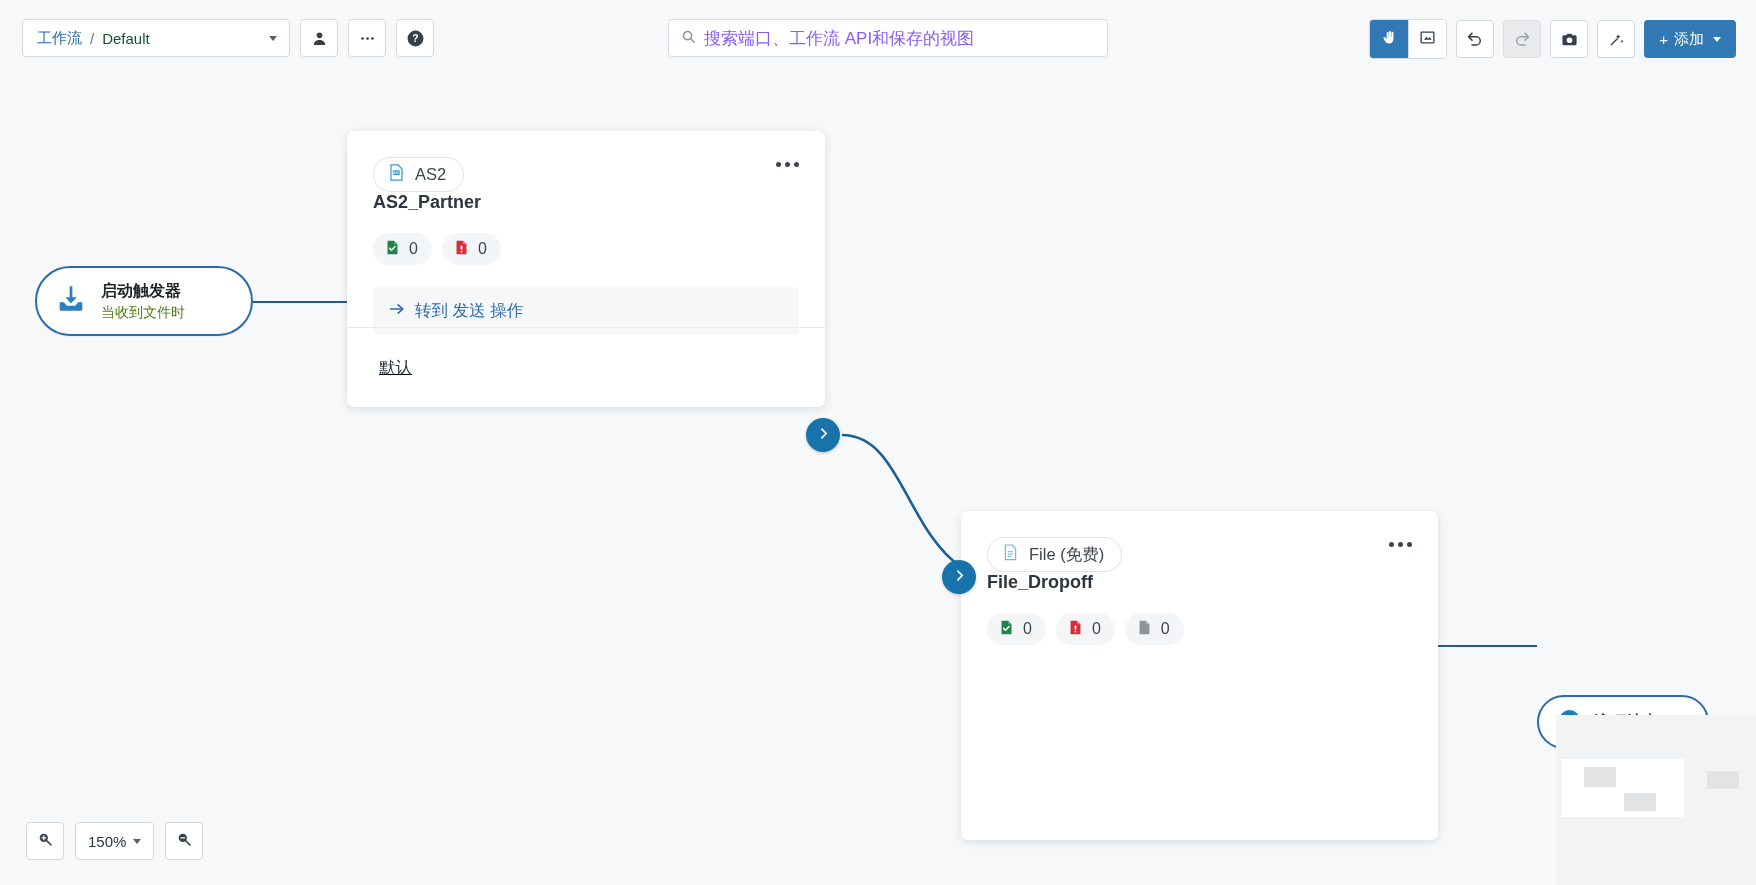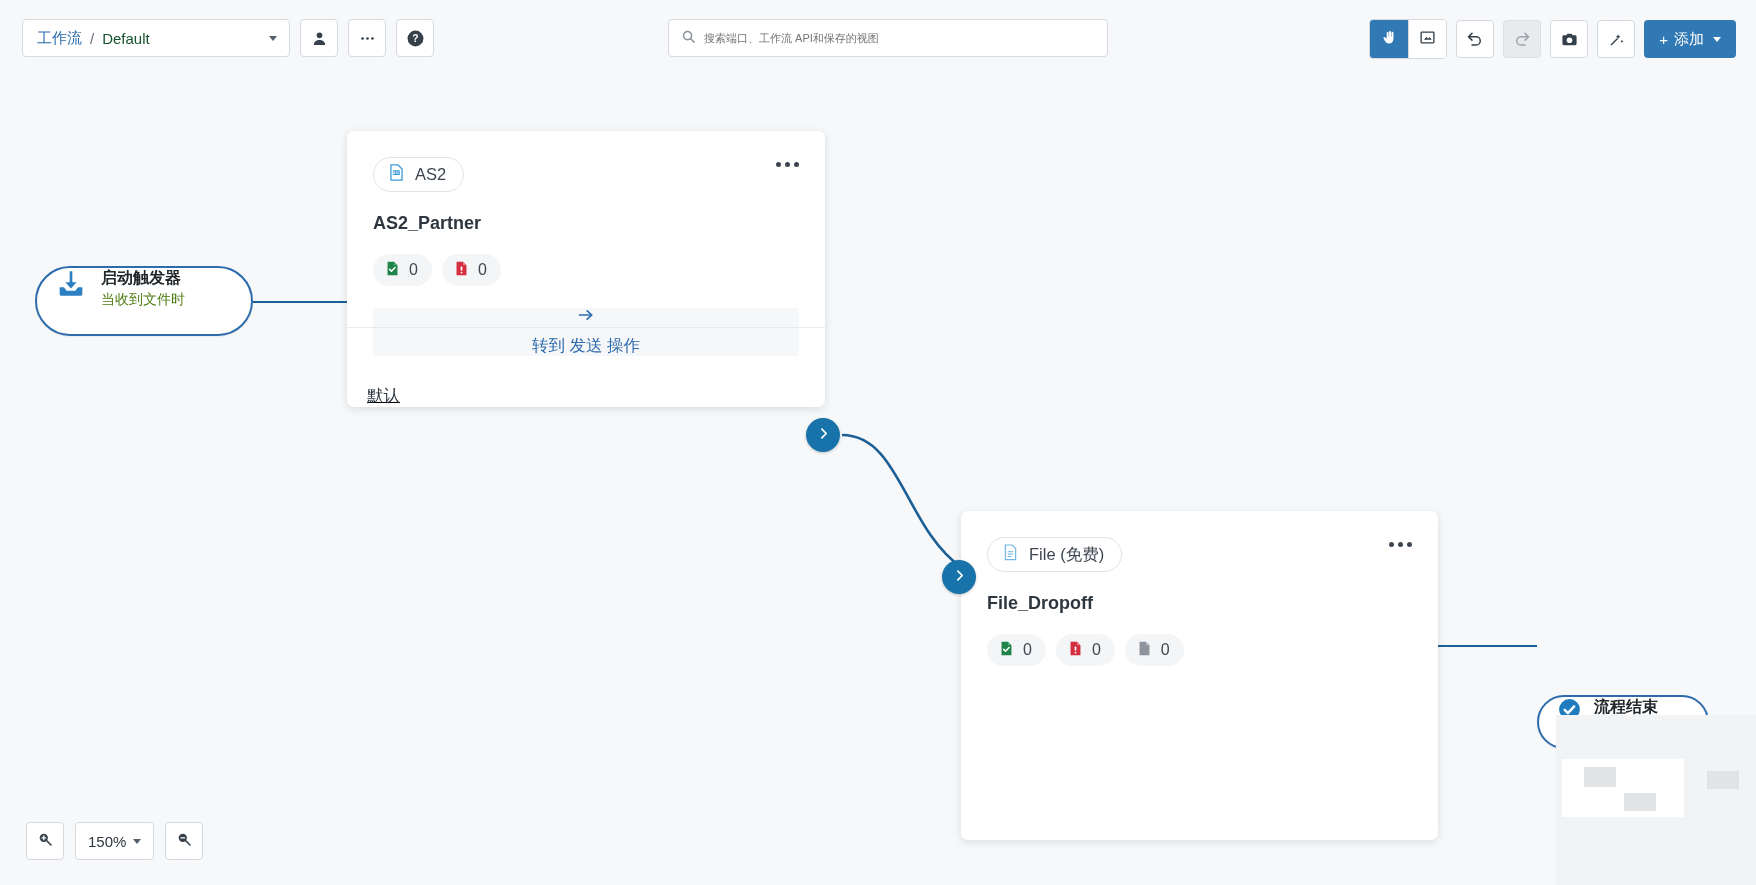--- a/index.html
+++ b/index.html
@@ -53,21 +53,21 @@
   .search-wrap {
     position: absolute; left: 668px; top: 19px;
     width: 440px; height: 38px;
     background: #ffffff;
     border: 1px solid #d5d9dd;
     border-radius: 4px;
     display: flex; align-items: center;
     padding: 0 12px;
     gap: 8px;
   }
-  .search-wrap .ph { color: #737373; font-size: 11px; }
+  .search-wrap .ph { color: #8b5cf6; font-size: 17px; }
 
   
   .tb-right {
     position: absolute; right: 20px; top: 19px;
     display: flex; align-items: center; gap: 9px;
   }
   .seg { display: flex; border-radius: 4px; overflow: hidden; border: 1px solid #d5d9dd; }
   .seg > div {
     width: 38px; height: 38px;
     display: flex; align-items: center; justify-content: center;
@@ -98,21 +98,21 @@
     overflow: hidden;
   }
   .edges { position: absolute; left: 0; top: 0; width: 1756px; height: 809px; }
 
   
   .pill {
     position: absolute;
     background: #ffffff;
     border: 2px solid #2c6bac;
     border-radius: 999px;
-    display: flex; align-items: flex-start;
+    display: flex; align-items: center;
     box-shadow: 0 1px 2px rgba(0,0,0,.06);
   }
   .pill-start {
     left: 35px; top: 190px;
     width: 218px; height: 70px;
     padding: 0 18px; gap: 14px;
   }
   .pill-start .txt { display: flex; flex-direction: column; gap: 2px; }
   .pill-start .t1 { font-size: 16px; font-weight: bold; color: #22272b; }
   .pill-start .t2 { font-size: 14px; color: #4d7c0f; }
@@ -135,50 +135,48 @@
   .card-body { padding: 26px 26px 0 26px; position: relative; }
   .badge {
     display: inline-flex; align-items: center; gap: 9px;
     height: 35px; padding: 0 17px 0 13px;
     border: 1px solid #dfe3e7; border-radius: 999px;
     background: #ffffff;
   }
   .badge .lbl { font-size: 16.5px; color: #3d4650; white-space: nowrap; }
   .card-title {
     font-size: 18px; font-weight: bold; color: #2e3640;
-    margin-top: 21px;
   }
   .dots {
     position: absolute; right: 26px; top: 31px;
     display: flex; gap: 4px; align-items: center;
   }
   .dots i { width: 5px; height: 5px; border-radius: 50%; background: #3d4650; display: block; }
   .counters { display: flex; gap: 10px; margin-top: 20px; }
   .counter {
     display: flex; align-items: center; gap: 8px;
     height: 32px; padding: 0 14px 0 11px;
     background: #f4f5f7; border-radius: 999px;
   }
   .counter .num { font-size: 16px; color: #3d4650; }
   .action-row {
     margin-top: 22px;
     background: #f6f7f9;
     border-radius: 4px;
     height: 48px;
     display: flex; align-items: center; gap: 9px;
     padding: 0 16px;
-    flex-direction: column;
   }
   .action-row .lbl { font-size: 16.5px; color: #2c6bac; white-space: nowrap; }
   .card-footer {
     position: absolute; left: 0; bottom: 0;
     width: 100%; height: 80px;
     border-top: 1px solid #e8eaed;
-    display: flex; align-items: flex-end;
-    padding: 0 20px;
+    display: flex; align-items: center;
+    padding: 0 32px;
     text-decoration: underline;
   }
   .card-footer .lbl { font-size: 16.5px; color: #2e3640; }
 
   
   .knob {
     position: absolute;
     width: 34px; height: 34px;
     border-radius: 50%;
     background: #1973ab;

